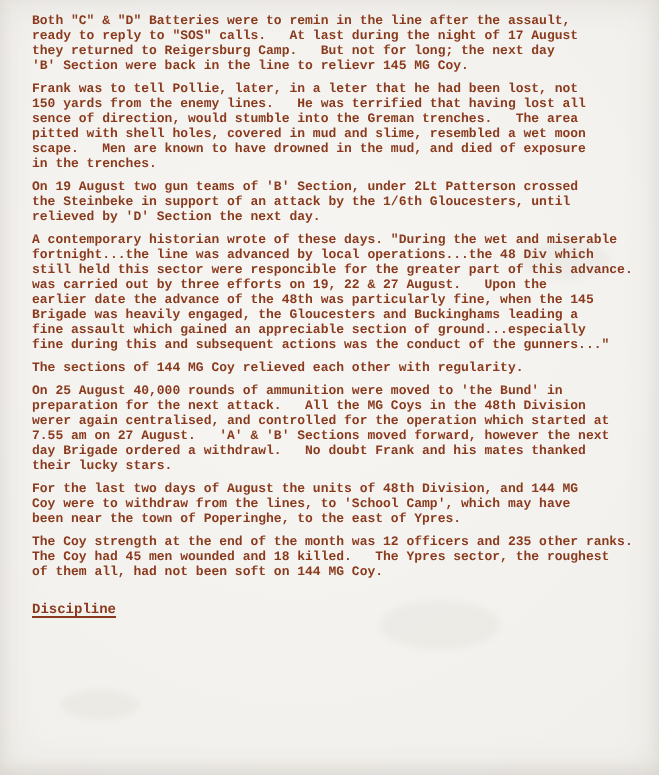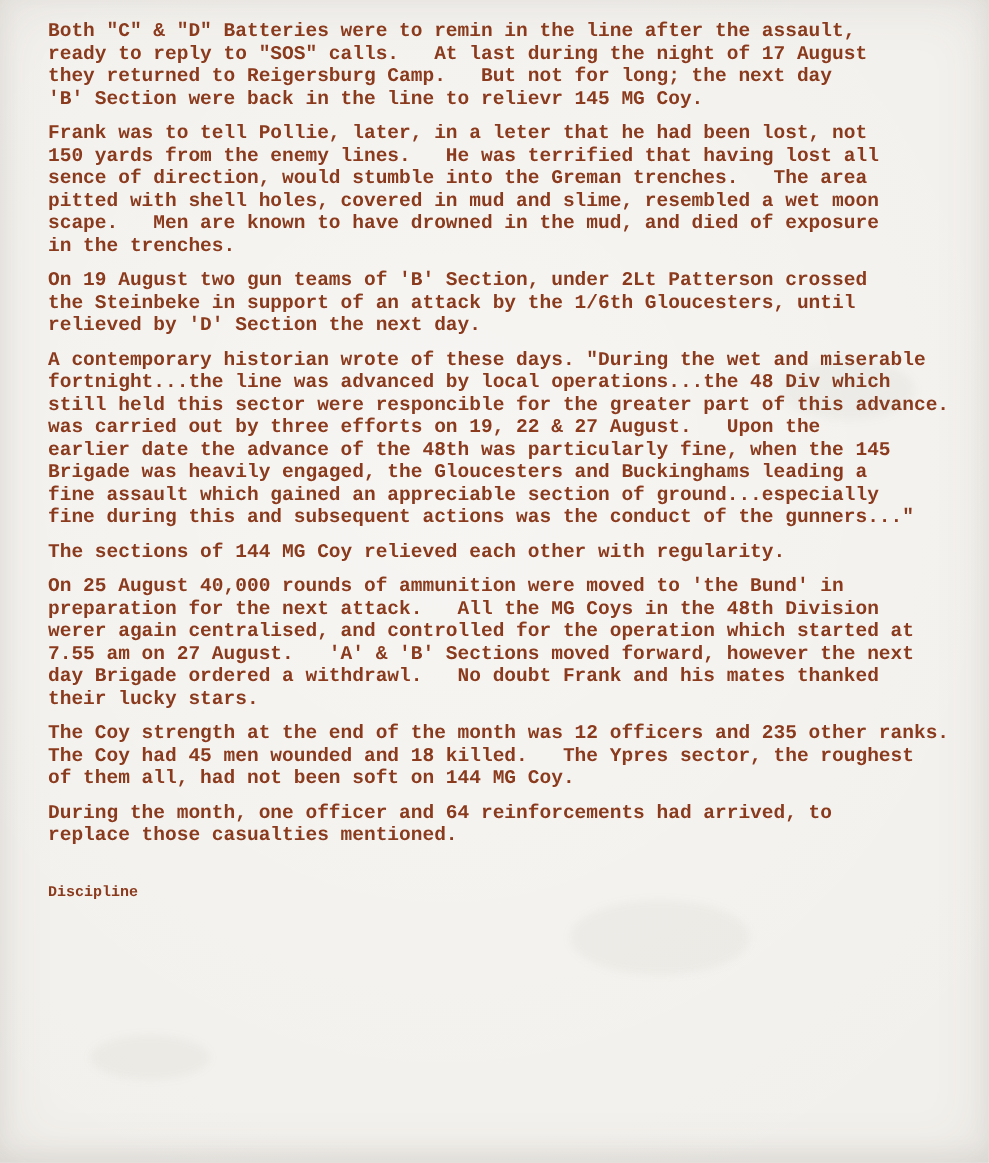--- a/index.html
+++ b/index.html
@@ -26,23 +26,24 @@
     color: var(--ink, #8a3a1d);
     text-rendering: geometricPrecision;
   }
   .para {
     margin: 0 0 8px 0;
     white-space: pre-wrap;
     letter-spacing: 0px;
   }
   .heading {
     margin: 24px 0 7px 0;
-    font-size: 10px;
+    font-size: 14px;
     line-height: 15px;
     font-weight: 700;
+    text-decoration: underline;
     text-underline-offset: 3px;
     text-decoration-thickness: 1.5px;
   }
   
   .smudge {
     position: absolute;
     border-radius: 50%;
     background: rgba(120,110,100,0.05);
     filter: blur(3px);
     pointer-events: none;
@@ -80,21 +81,22 @@
 Brigade was heavily engaged, the Gloucesters and Buckinghams leading a
 fine assault which gained an appreciable section of ground...especially
 fine during this and subsequent actions was the conduct of the gunners..."</p>
   <p class="para">The sections of 144 MG Coy relieved each other with regularity.</p>
   <p class="para">On 25 August 40,000 rounds of ammunition were moved to 'the Bund' in
 preparation for the next attack.   All the MG Coys in the 48th Division
 werer again centralised, and controlled for the operation which started at
 7.55 am on 27 August.   'A' &amp; 'B' Sections moved forward, however the next
 day Brigade ordered a withdrawl.   No doubt Frank and his mates thanked
 their lucky stars.</p>
+  <p class="para">For the last two days of August the units of 48th Division, and 144 MG
+Coy were to withdraw from the lines, to 'School Camp', which may have
+been near the town of Poperinghe, to the east of Ypres.</p>
   <p class="para">The Coy strength at the end of the month was 12 officers and 235 other ranks.
 The Coy had 45 men wounded and 18 killed.   The Ypres sector, the roughest
 of them all, had not been soft on 144 MG Coy.</p>
-  <p class="para">During the month, one officer and 64 reinforcements had arrived, to
-replace those casualties mentioned.</p>
 
   <h2 class="heading">Discipline</h2>
 
 </div>
 
 </body></html>

